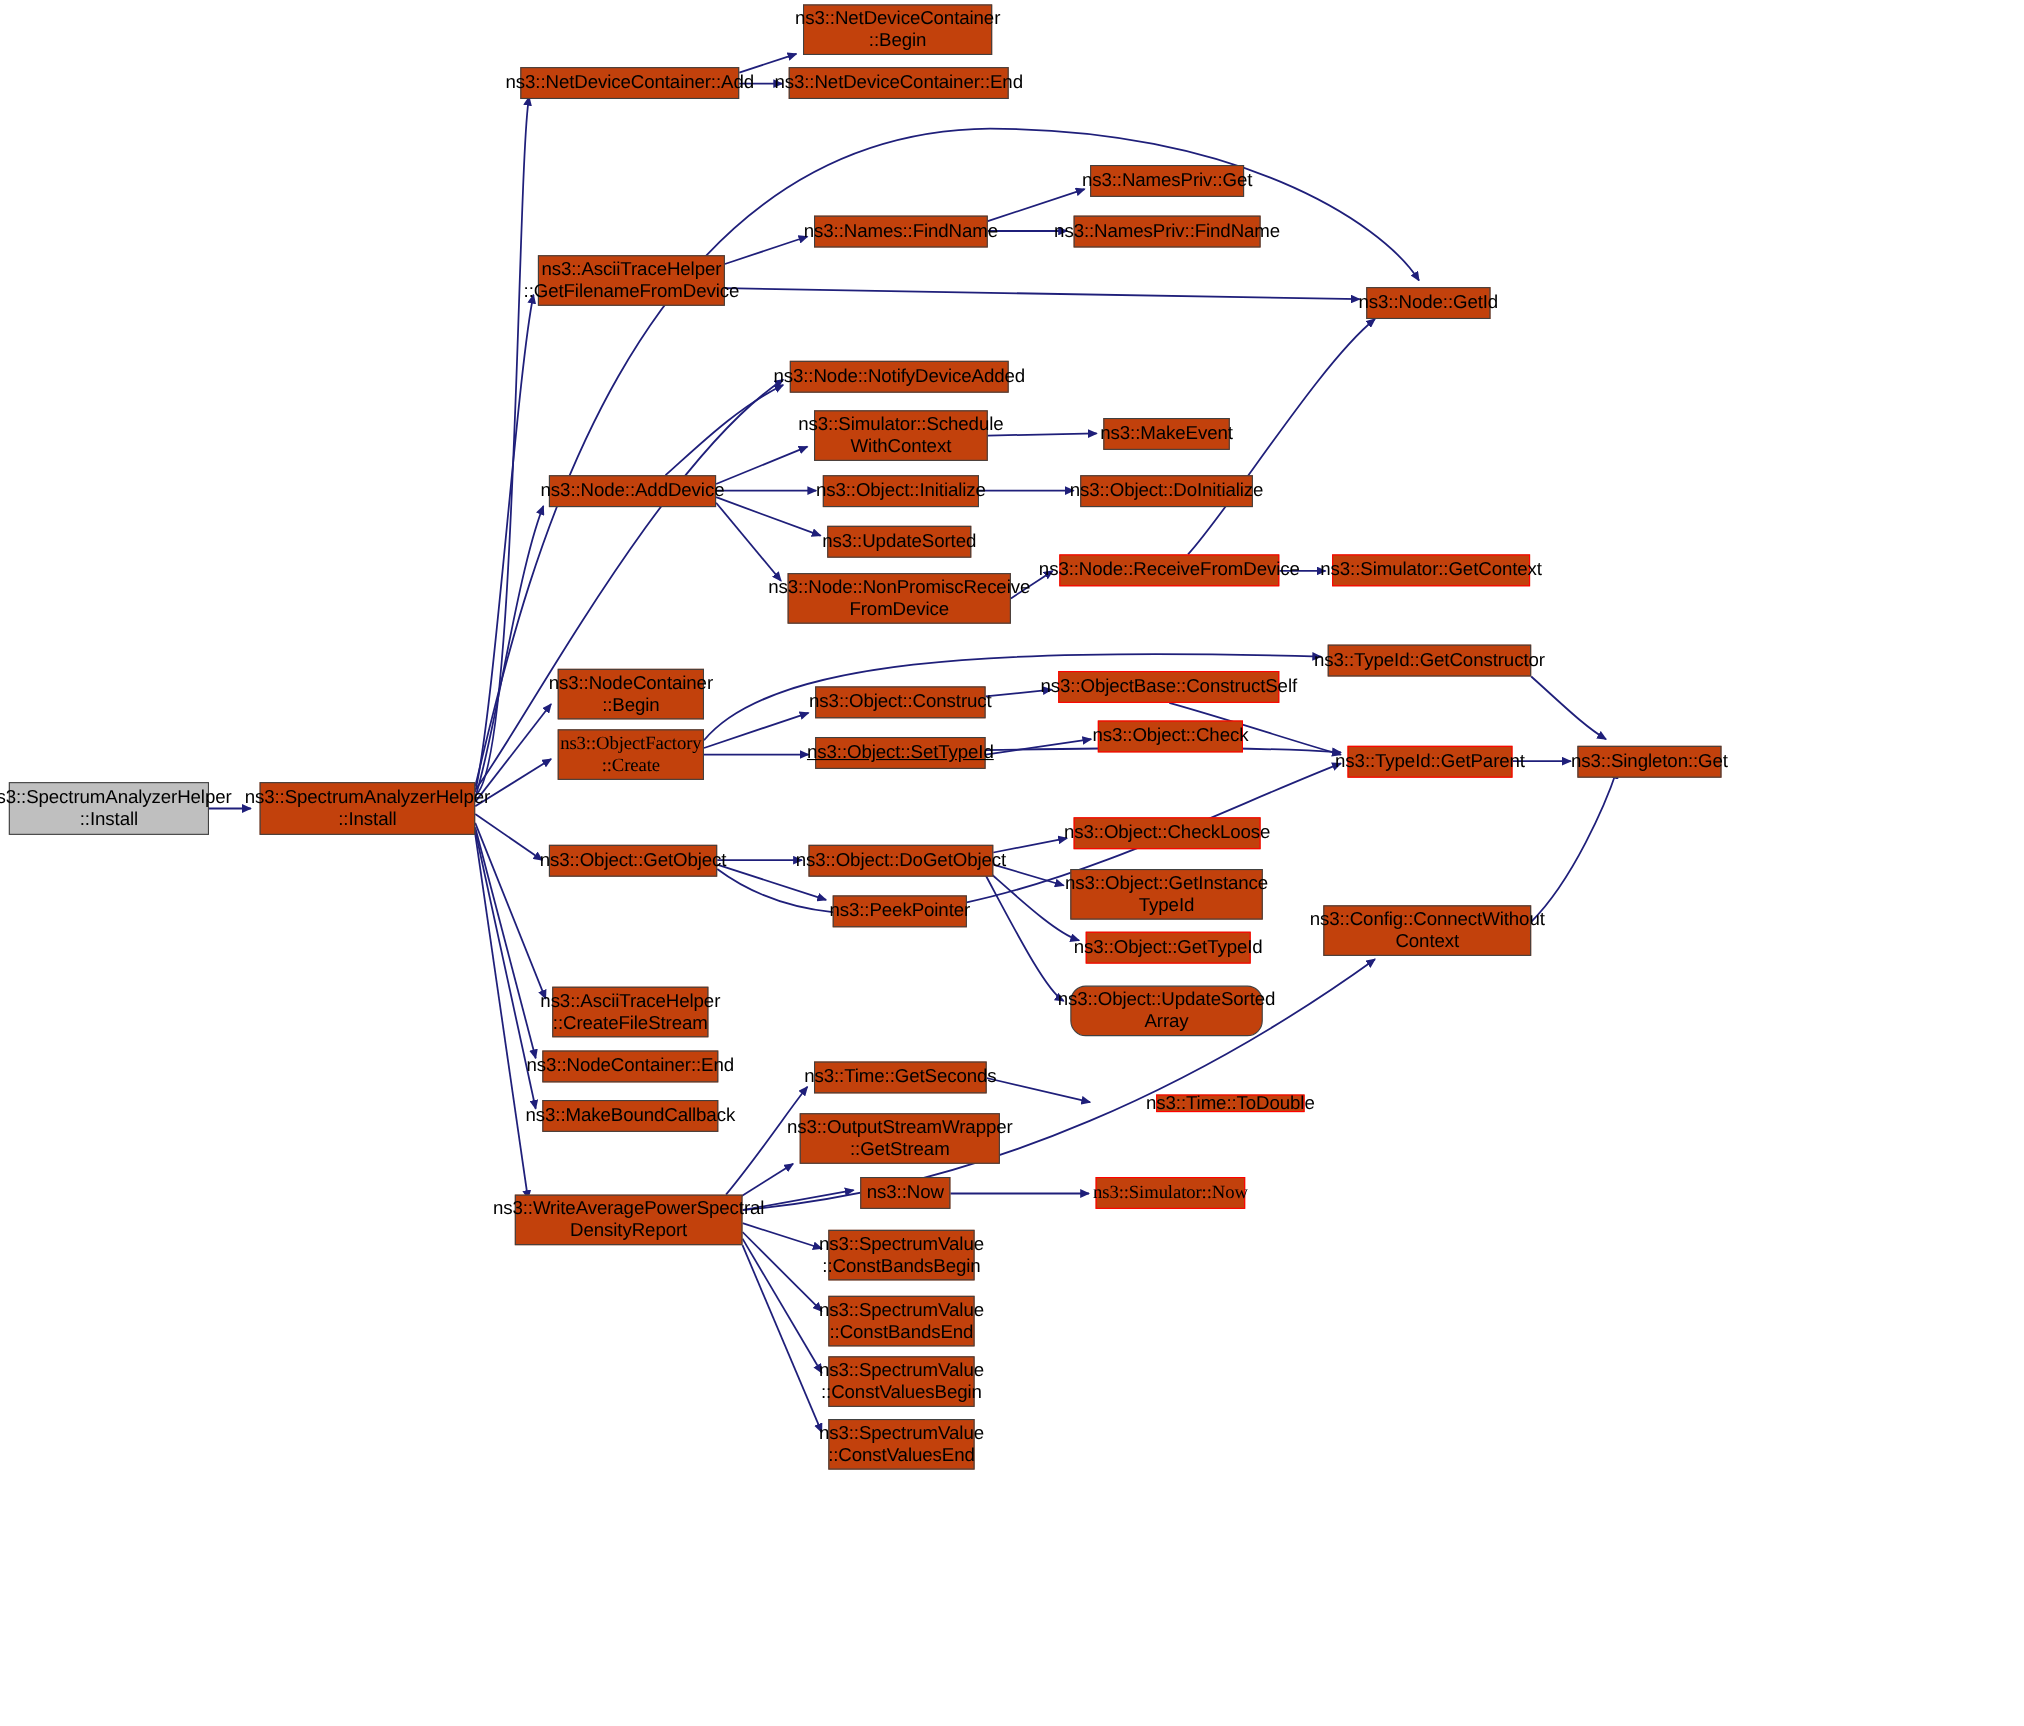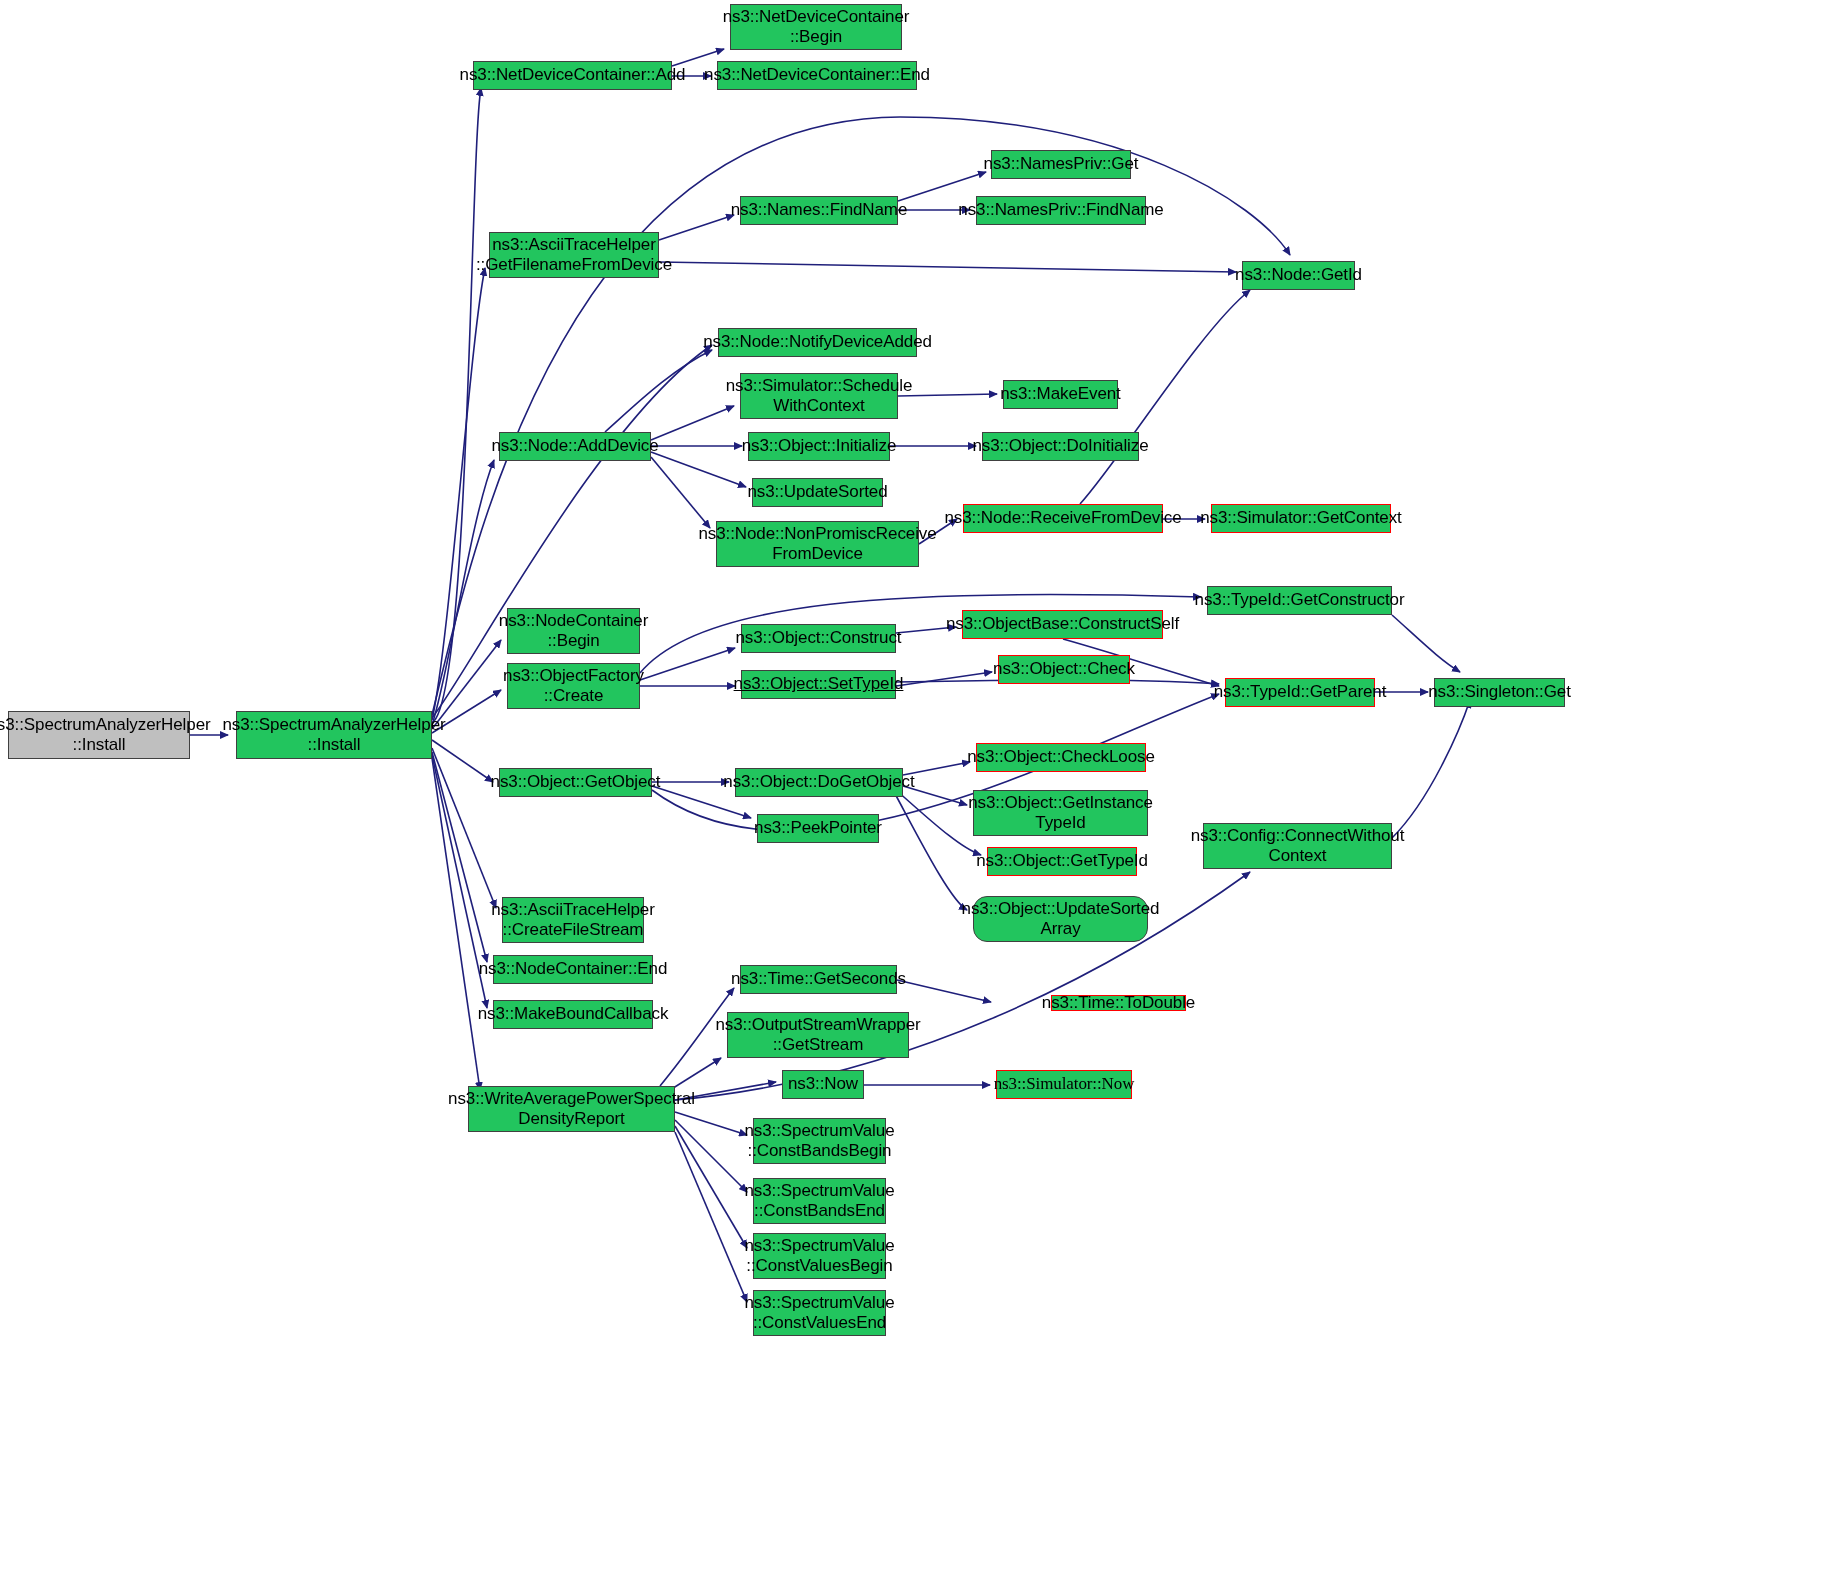--- a/index.html
+++ b/index.html
@@ -26,21 +26,21 @@
   .node {
     position: absolute;
     box-sizing: border-box;
     display: flex;
     align-items: center;
     justify-content: center;
     text-align: center;
     font-size: 17px;
     line-height: 1.18;
     color: #000000;
-    background: #22c55e;
+    background: #c2410c;
     border: 1.5px solid #404040;
     white-space: pre-line;
     padding: 1px 4px;
     letter-spacing: -0.1px;
   }
   .node.red {
     border-color: #ff0000;
     border-width: 1.5px;
   }
   .node.filled {
@@ -139,21 +139,21 @@
       <div class="node" style="left: 499px; top: 432px; width: 152px; height: 29px;">ns3::Node::AddDevice</div>
       <div class="node" style="left: 748px; top: 432px; width: 142px; height: 29px;">ns3::Object::Initialize</div>
       <div class="node" style="left: 982px; top: 432px; width: 157px; height: 29px;">ns3::Object::DoInitialize</div>
       <div class="node" style="left: 752px; top: 478px; width: 131px; height: 29px;">ns3::UpdateSorted</div>
       <div class="node" style="left: 716px; top: 521px; width: 203px; height: 46px;">ns3::Node::NonPromiscReceive
 FromDevice</div>
       <div class="node red" style="left: 963px; top: 504px; width: 200px; height: 29px;">ns3::Node::ReceiveFromDevice</div>
       <div class="node red" style="left: 1211px; top: 504px; width: 180px; height: 29px;">ns3::Simulator::GetContext</div>
       <div class="node" style="left: 507px; top: 608px; width: 133px; height: 46px;">ns3::NodeContainer
 ::Begin</div>
-      <div class="node" style="left: 507px; top: 663px; width: 133px; height: 46px;">ns3::ObjectFactory
+      <div class="node" style="left: 507px; top: 663px; width: 133px; height: 46px; font-family: Liberation Serif, serif;">ns3::ObjectFactory
 ::Create</div>
       <div class="node" style="left: 741px; top: 624px; width: 155px; height: 29px;">ns3::Object::Construct</div>
       <div class="node" style="left: 741px; top: 670px; width: 155px; height: 29px; text-decoration: underline;">ns3::Object::SetTypeId</div>
       <div class="node red" style="left: 962px; top: 610px; width: 201px; height: 29px;">ns3::ObjectBase::ConstructSelf</div>
       <div class="node red" style="left: 998px; top: 655px; width: 132px; height: 29px;">ns3::Object::Check</div>
       <div class="node" style="left: 1207px; top: 586px; width: 185px; height: 29px;">ns3::TypeId::GetConstructor</div>
       <div class="node red" style="left: 1225px; top: 678px; width: 150px; height: 29px;">ns3::TypeId::GetParent</div>
       <div class="node" style="left: 1434px; top: 678px; width: 131px; height: 29px;">ns3::Singleton::Get</div>
       <div class="node" style="left: 499px; top: 768px; width: 153px; height: 29px;">ns3::Object::GetObject</div>
       <div class="node" style="left: 735px; top: 768px; width: 168px; height: 29px;">ns3::Object::DoGetObject</div>

